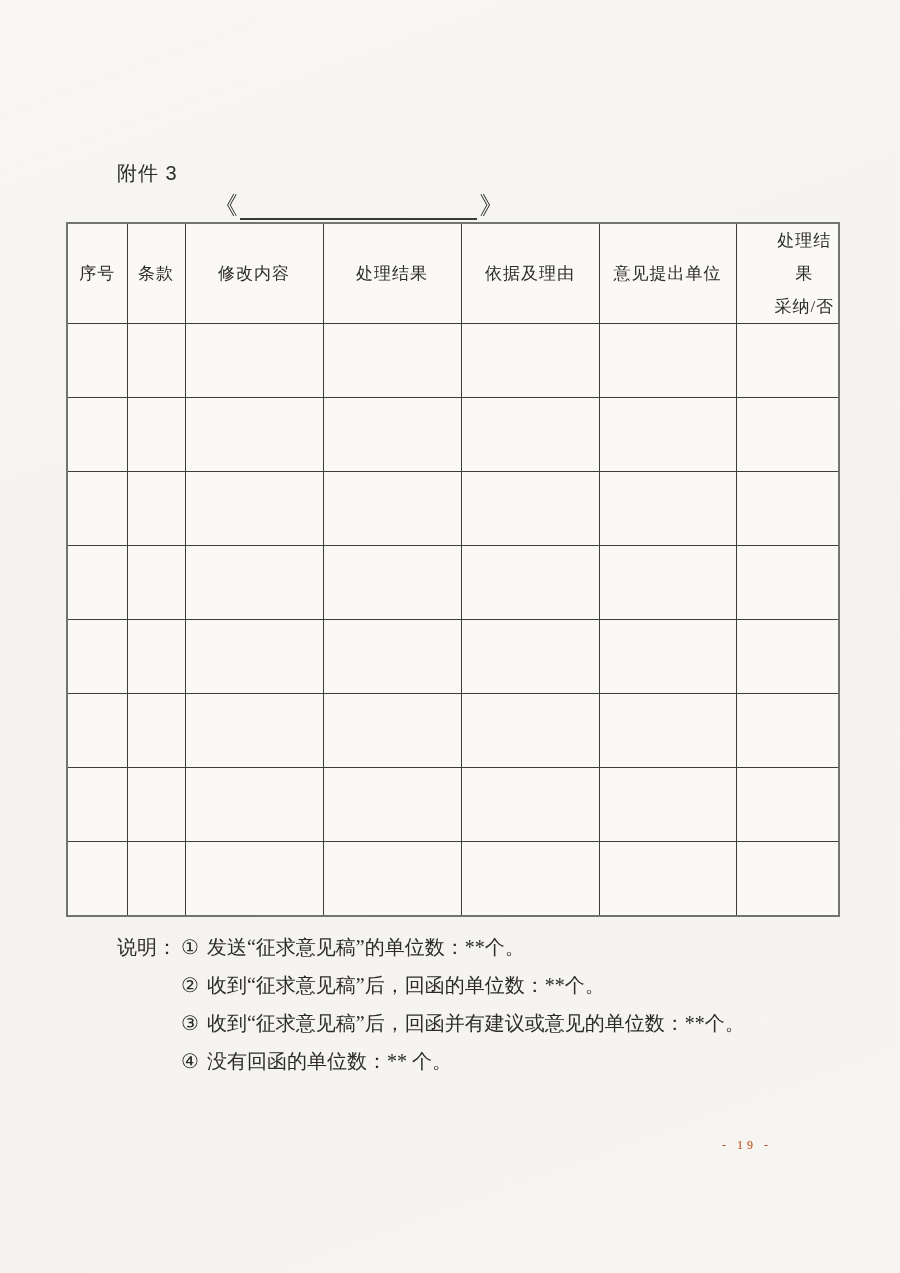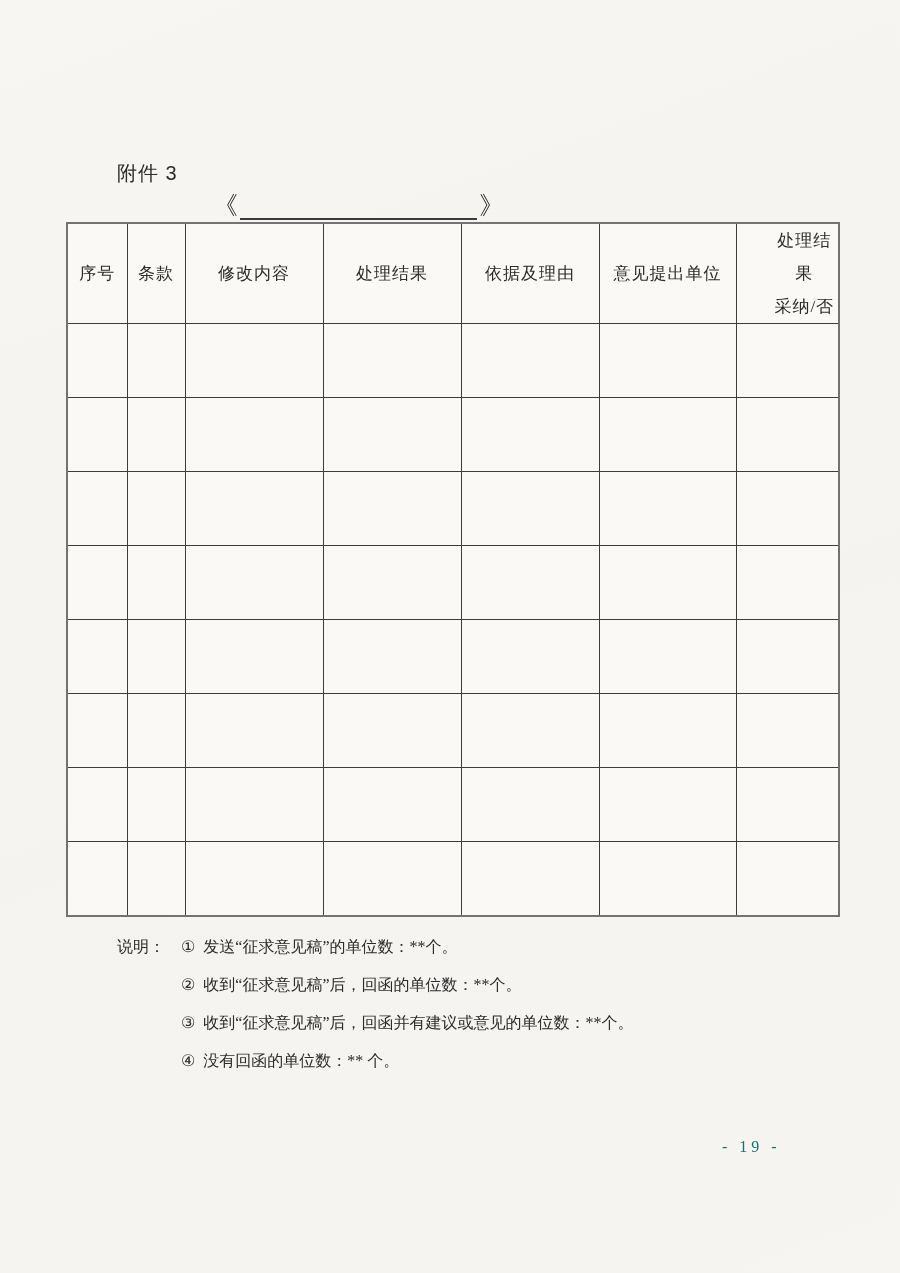--- a/index.html
+++ b/index.html
@@ -74,21 +74,21 @@
   .form-table thead tr { height: 80px; }
   .form-table tbody tr { height: 74px; }
   .form-table { border: 2px solid #737373; }
   .hdr-two-line { line-height: 33px; padding-left: 34px; }
 
   .notes {
     position: absolute;
     left: 117px;
     top: 928px;
     width: 720px;
-    font-size: 16px;
+    font-size: 20px;
     line-height: 38px;
     display: flex;
     align-items: flex-start;
   }
   .notes-label {
     width: 64px;
     flex: none;
     white-space: nowrap;
   }
   .notes-items {
@@ -98,23 +98,23 @@
     white-space: nowrap;
   }
   .note-num {
     margin-right: 8px;
   }
 
   .page-number {
     position: absolute;
     left: 722px;
     top: 1138px;
-    font-size: 16px;
+    font-size: 12px;
     letter-spacing: 4px;
-    color: #0f766e;
+    color: #c2410c;
   }
 </style>
 </head>
 <body>
 
 <div class="attachment-label">附件 3</div>
 
 <div class="doc-title">
   <span class="bracket">《</span>
   <span class="title-blank"></span>

